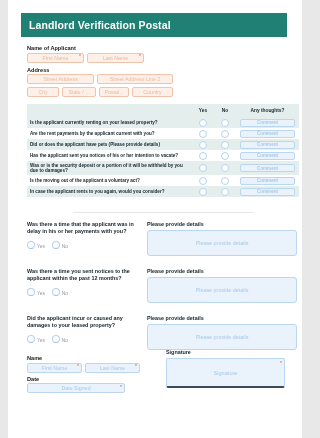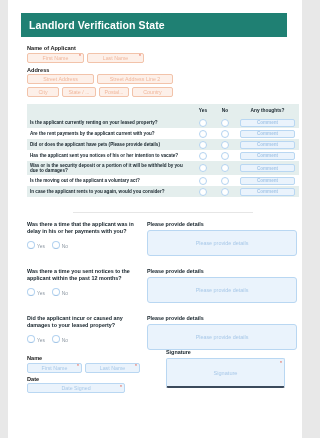--- a/index.html
+++ b/index.html
@@ -157,21 +157,21 @@
   .w-bfirst { width: 55px; }
   .w-blast  { width: 55px; }
   .w-date   { width: 98px; }
 </style>
 </head>
 <body>
 
 <div id="card">
 
   <div id="header-bar">
-    <div id="header-title">Landlord Verification State</div>
+    <div id="header-title">Landlord Verification Postal</div>
   </div>
 
   <div id="applicant-block">
     <div class="section-label">Name of Applicant</div>
     <div class="field-row">
       <div class="pf w-first">
         <span>First Name</span>
         <span class="ast">*</span>
       </div>
       <div class="pf w-last">

